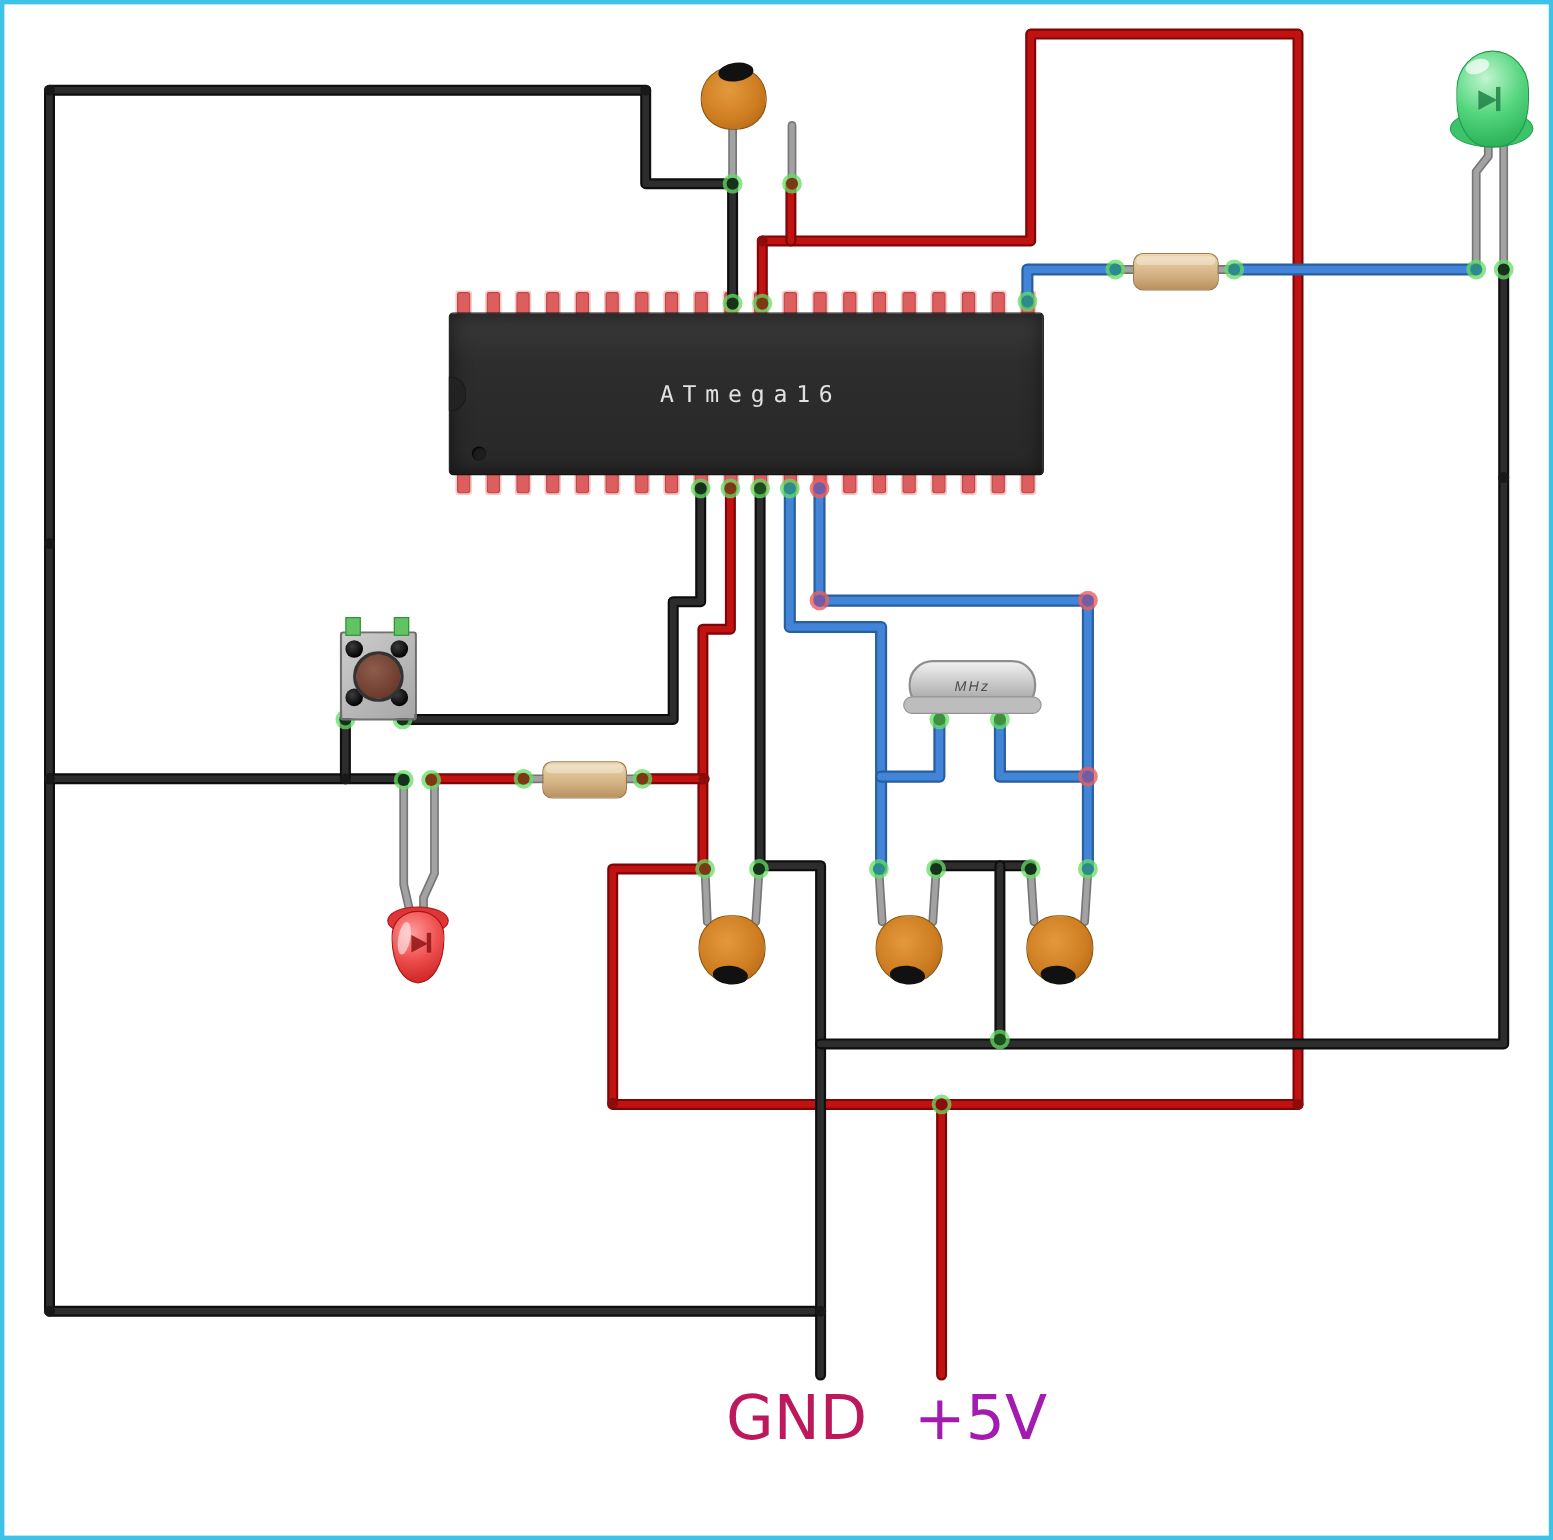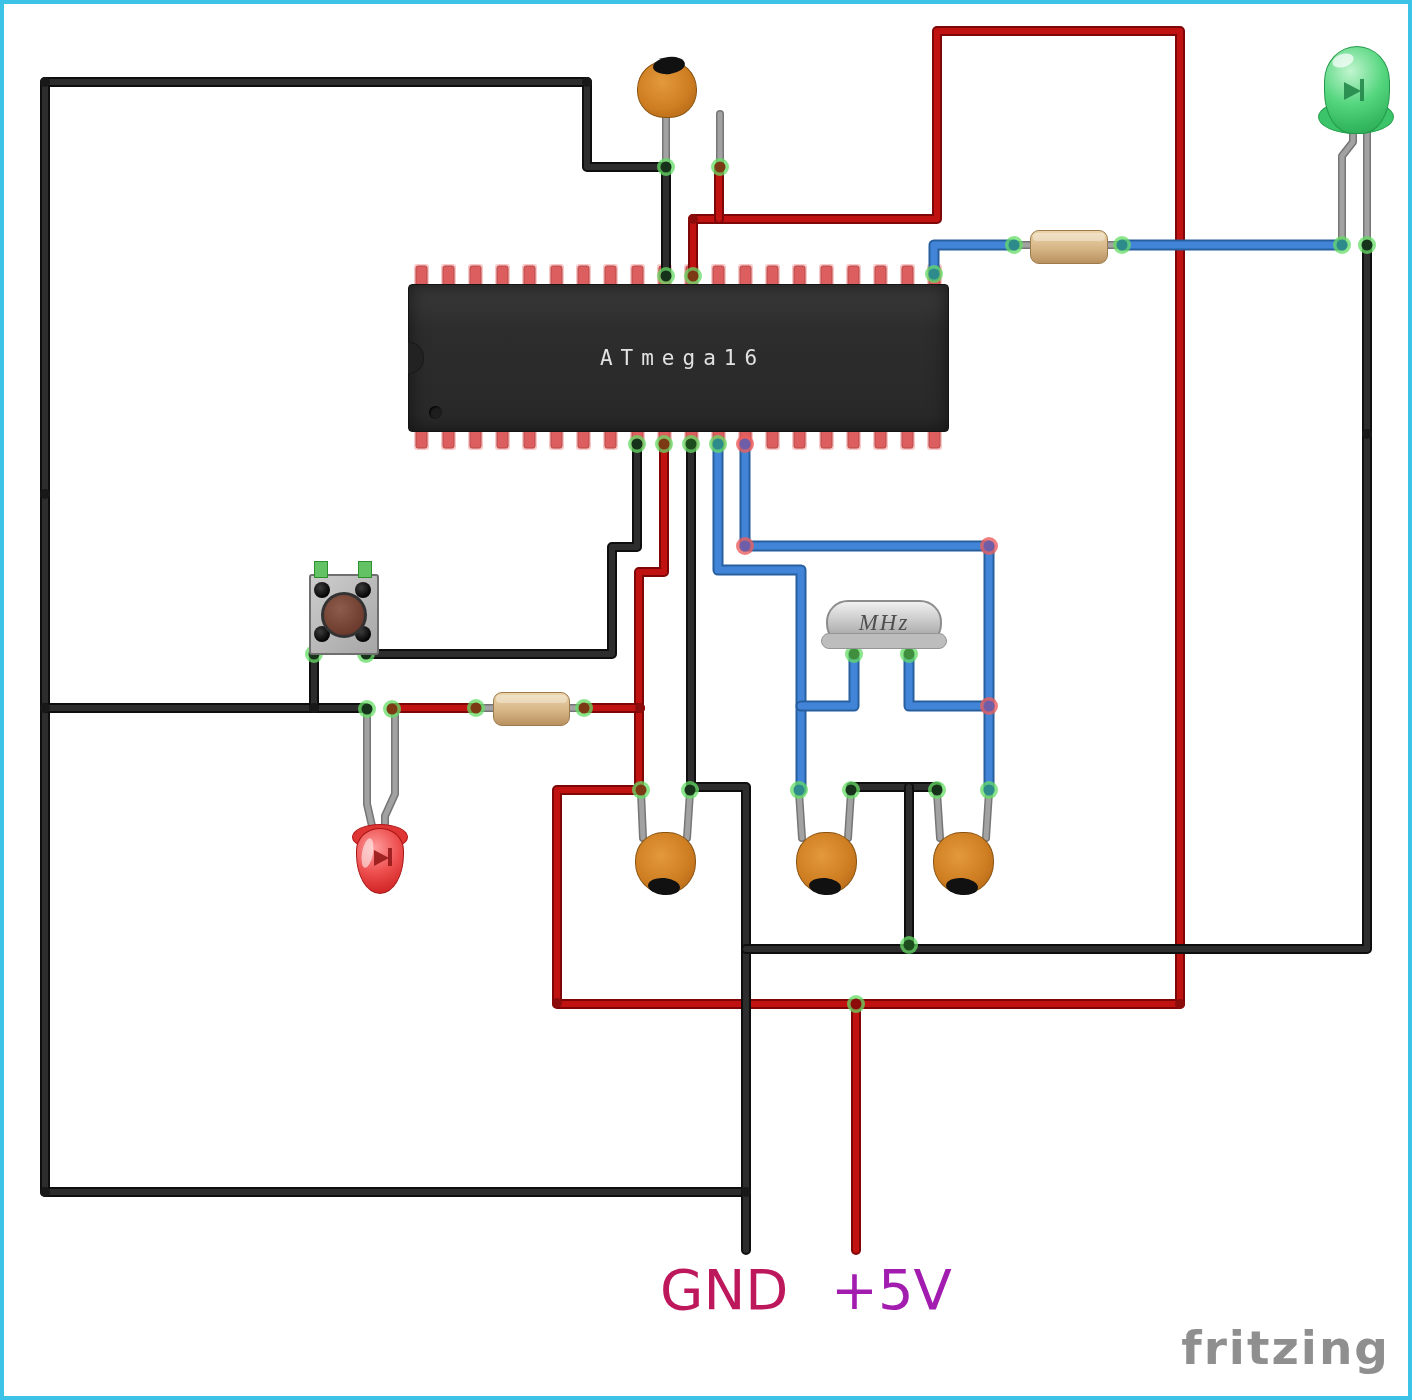--- a/index.html
+++ b/index.html
@@ -52,22 +52,22 @@
     left:822px; top:596px; width:112px; height:42px;
     background:linear-gradient(180deg,#f0f0f0,#c9c9c9 45%,#989898);
     border:2px solid #8d8d8d; border-radius:22px;
     display:flex; align-items:center; justify-content:center;
   }
   .crystal:after{
     content:""; position:absolute; left:-7px; right:-7px; bottom:-5px; height:14px;
     background:#bdbdbd; border:1px solid #949494; border-radius:8px; z-index:-1;
   }
   .crystal-label{
-    font-family:Liberation Serif, serif; font-style:italic;
-    font-size:23px; color:#4f4f4f; letter-spacing:2px;
+    font-family:Liberation Sans, sans-serif; font-style:italic;
+    font-size:13px; color:#4f4f4f; letter-spacing:2px;
   }
 
   
   .button{
     left:305px; top:570px; width:66px; height:77px;
     background:linear-gradient(135deg,#cdcdcd,#a6a6a6);
     border:2px solid #6f6f6f; border-radius:3px;
   }
   .btn-pin{position:absolute; width:12px; height:15px; top:-15px;
     background:#63c263; border:1px solid #2f8f2f;}
@@ -432,15 +432,14 @@
     <div class="band" style="left:58px;"></div>
   </div>
   <div class="part resistor r2">
     <div class="band" style="left:13px;"></div>
     <div class="band" style="left:30px;"></div>
     <div class="band" style="left:44px;"></div>
   </div>
 
   <div class="lbl lbl-gnd">GND</div>
   <div class="lbl lbl-5v">+5V</div>
-  <div class="lbl lbl-brand">fritzing</div>
 
 </div>
 
 </body></html>

